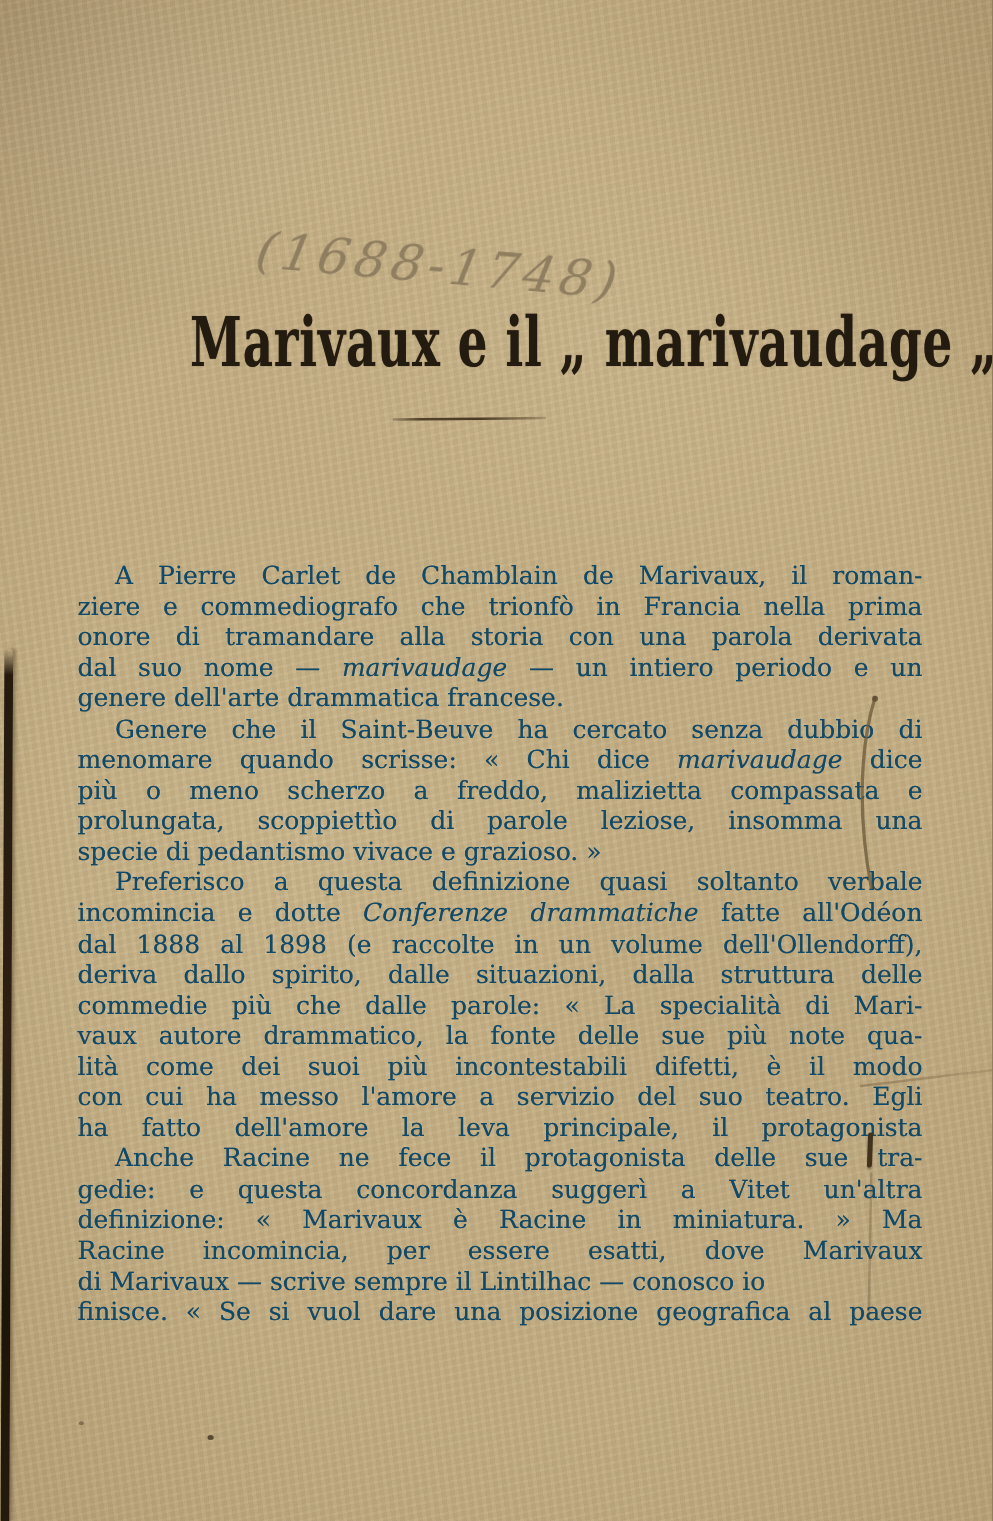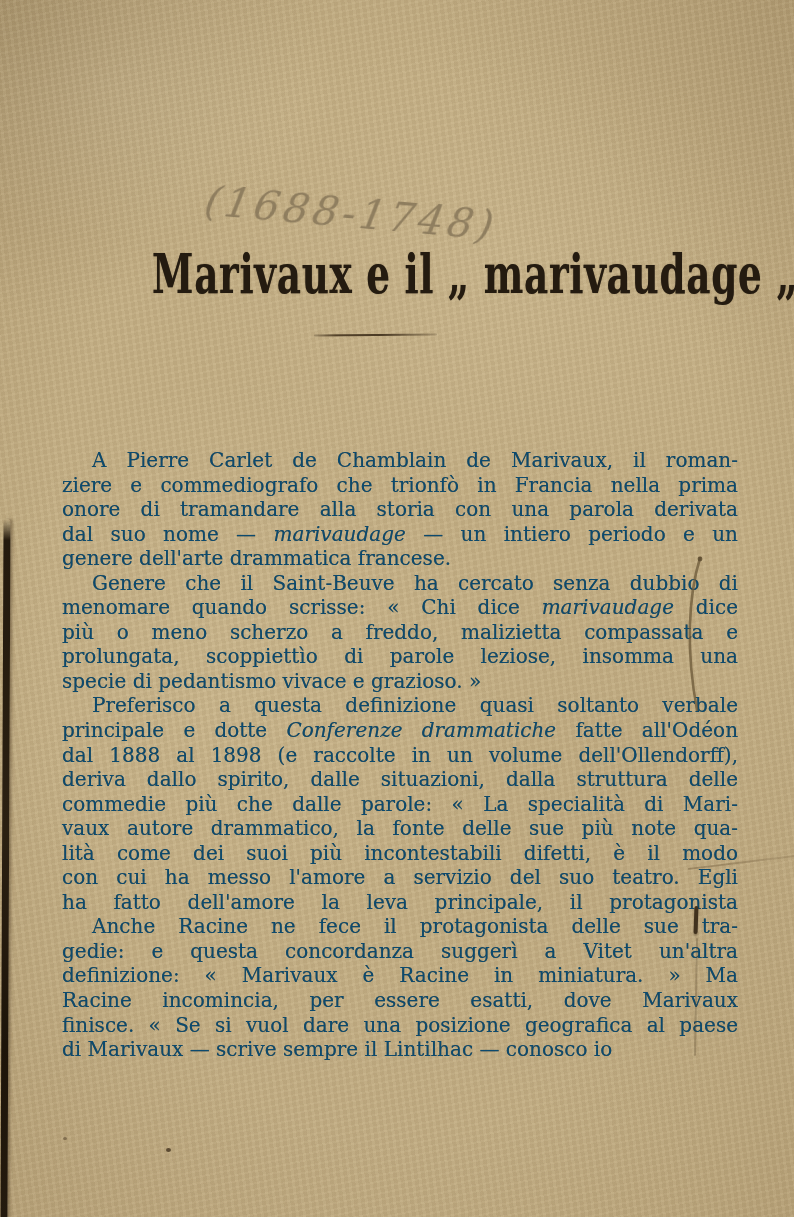--- a/index.html
+++ b/index.html
@@ -125,34 +125,34 @@
       <div class="line"><span>ziere e commediografo che trionfò in Francia nella prima</span></div>
       <div class="line"><span>onore di tramandare alla storia con una parola derivata</span></div>
       <div class="line"><span>dal suo nome — </span><span class="it">marivaudage</span><span> — un intiero periodo e un</span></div>
       <div class="line last"><span>genere dell'arte drammatica francese.</span></div>
       <div class="line indent"><span>Genere che il Saint-Beuve ha cercato senza dubbio di</span></div>
       <div class="line"><span>menomare quando scrisse: « Chi dice </span><span class="it">marivaudage</span><span> dice</span></div>
       <div class="line"><span>più o meno scherzo a freddo, malizietta compassata e</span></div>
       <div class="line"><span>prolungata, scoppiettìo di parole leziose, insomma una</span></div>
       <div class="line last"><span>specie di pedantismo vivace e grazioso. »</span></div>
       <div class="line indent"><span>Preferisco a questa definizione quasi soltanto verbale</span></div>
-      <div class="line"><span>principale e dotte </span><span class="it">Conferenze drammatiche</span><span> fatte all'Odéon</span></div>
+      <div class="line"><span>incomincia e dotte </span><span class="it">Conferenze drammatiche</span><span> fatte all'Odéon</span></div>
       <div class="line"><span>dal 1888 al 1898 (e raccolte in un volume dell'Ollendorff),</span></div>
       <div class="line"><span>deriva dallo spirito, dalle situazioni, dalla struttura delle</span></div>
       <div class="line"><span>commedie più che dalle parole: « La specialità di Mari-</span></div>
       <div class="line"><span>vaux autore drammatico, la fonte delle sue più note qua-</span></div>
       <div class="line"><span>lità come dei suoi più incontestabili difetti, è il modo</span></div>
       <div class="line"><span>con cui ha messo l'amore a servizio del suo teatro. Egli</span></div>
       <div class="line"><span>ha fatto dell'amore la leva principale, il protagonista</span></div>
       <div class="line indent"><span>Anche Racine ne fece il protagonista delle sue tra-</span></div>
       <div class="line"><span>gedie: e questa concordanza suggerì a Vitet un'altra</span></div>
       <div class="line"><span>definizione: « Marivaux è Racine in miniatura. » Ma</span></div>
       <div class="line"><span>Racine incomincia, per essere esatti, dove Marivaux</span></div>
+      <div class="line last"><span>di Marivaux — scrive sempre il Lintilhac — conosco io</span></div>
       <div class="line"><span>finisce. « Se si vuol dare una posizione geografica al paese</span></div>
-      <div class="line last"><span>di Marivaux — scrive sempre il Lintilhac — conosco io</span></div>
     </div>
 
   <div class="binding-edge"></div>
 
   <svg class="pen-arc" viewBox="0 0 26 165" xmlns="http://www.w3.org/2000/svg">
     <path d="M16,6 C 4,45 2,100 13,158" fill="none" stroke="#6b5838" stroke-width="2.6" stroke-linecap="round" opacity=".75"></path>
     <circle cx="16" cy="7" r="2.4" fill="#5a4a2e" opacity=".8"></circle>
   </svg>
 
   <div class="pen-dash"></div>

